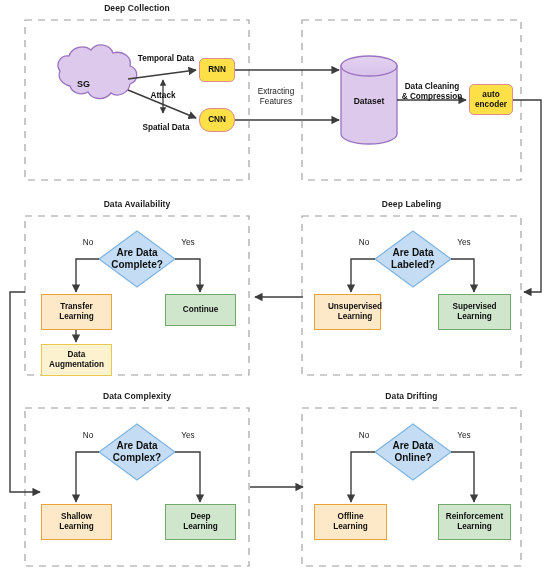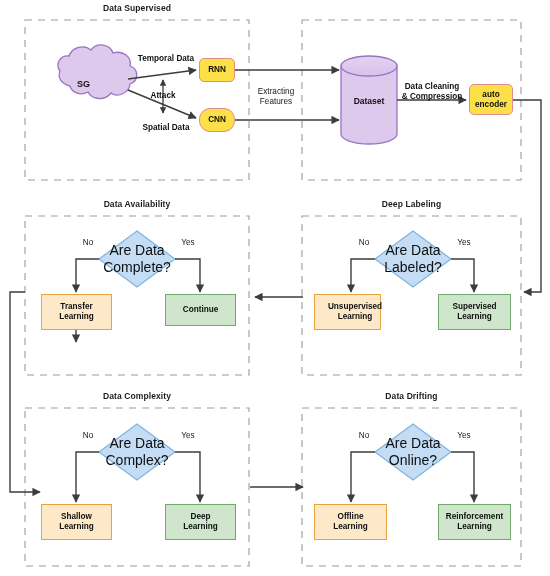--- a/index.html
+++ b/index.html
@@ -60,22 +60,22 @@
     background: #fde047;
     border: 1.3px solid #e08c8c;
     border-radius: 5px;
   }
   .diamond-label {
     position: absolute;
     display: flex;
     align-items: center;
     justify-content: center;
     text-align: center;
-    font-size: 14px;
-    font-weight: normal;
+    font-size: 10px;
+    font-weight: bold;
     color: #0f0f0f;
     line-height: 1.22;
     white-space: pre-line;
     pointer-events: none;
   }
   .edge-label {
     position: absolute;
     font-size: 8.2px;
     font-weight: bold;
     color: #101010;
@@ -181,21 +181,21 @@
     <path d="M 99 452 L 76 452 L 76 502" stroke="#3c3c3c" stroke-width="1.4" fill="none" marker-end="url(#arrow)"></path>
     <path d="M 175 452 L 200 452 L 200 502" stroke="#3c3c3c" stroke-width="1.4" fill="none" marker-end="url(#arrow)"></path>
 
     <path d="M 250 487 L 303 487" stroke="#3c3c3c" stroke-width="1.4" fill="none" marker-end="url(#arrow)"></path>
 
     <polygon points="413,424 451,452 413,480 375,452" fill="#c4ddf4" stroke="#7fb3e0" stroke-width="1.2"></polygon>
     <path d="M 375 452 L 351 452 L 351 502" stroke="#3c3c3c" stroke-width="1.4" fill="none" marker-end="url(#arrow)"></path>
     <path d="M 451 452 L 474 452 L 474 502" stroke="#3c3c3c" stroke-width="1.4" fill="none" marker-end="url(#arrow)"></path>
   </svg>
 
-  <div class="grp-title" style="left:25px; top:3px; width:224px;">Data Supervised</div>
+  <div class="grp-title" style="left:25px; top:3px; width:224px;">Deep Collection</div>
   <div class="grp-title" style="left:25px; top:199px; width:224px;">Data Availability</div>
   <div class="grp-title" style="left:302px; top:199px; width:219px;">Deep Labeling</div>
   <div class="grp-title" style="left:25px; top:391px; width:224px;">Data Complexity</div>
   <div class="grp-title" style="left:302px; top:391px; width:219px;">Data Drifting</div>
 
   <div class="cloud-label" style="left:77px; top:79px;">SG</div>
 
   <div class="edge-label" style="left:128px; top:54px; width:76px;">Temporal Data</div>
   <div class="edge-label" style="left:128px; top:123px; width:76px;">Spatial Data</div>
   <div class="edge-label" style="left:140px; top:91px; width:46px;">Attack</div>
@@ -214,20 +214,22 @@
   <div class="node box-red" style="left:469px; top:84px; width:44px; height:31px;">auto
 encoder</div>
 
   <div class="diamond-label" style="left:105px; top:245px; width:64px; height:28px;">Are Data
 Complete?</div>
   <div class="edge-label plain" style="left:78px; top:238px; width:20px;">No</div>
   <div class="edge-label plain" style="left:177px; top:238px; width:22px;">Yes</div>
 
   <div class="node box-orange" style="left:41px; top:294px; width:71px; height:36px;">Transfer
 Learning</div>
+  <div class="node box-yellow" style="left:41px; top:344px; width:71px; height:32px;">Data
+Augmentation</div>
   <div class="node box-green" style="left:165px; top:294px; width:71px; height:32px;">Continue</div>
 
   <div class="diamond-label" style="left:381px; top:245px; width:64px; height:28px;">Are Data
 Labeled?</div>
   <div class="edge-label plain" style="left:354px; top:238px; width:20px;">No</div>
   <div class="edge-label plain" style="left:453px; top:238px; width:22px;">Yes</div>
 
   <div class="node box-orange" style="left:314px; top:294px; width:67px; height:36px;padding-left:15px;">Unsupervised
 Learning</div>
   <div class="node box-green" style="left:438px; top:294px; width:73px; height:36px;">Supervised

